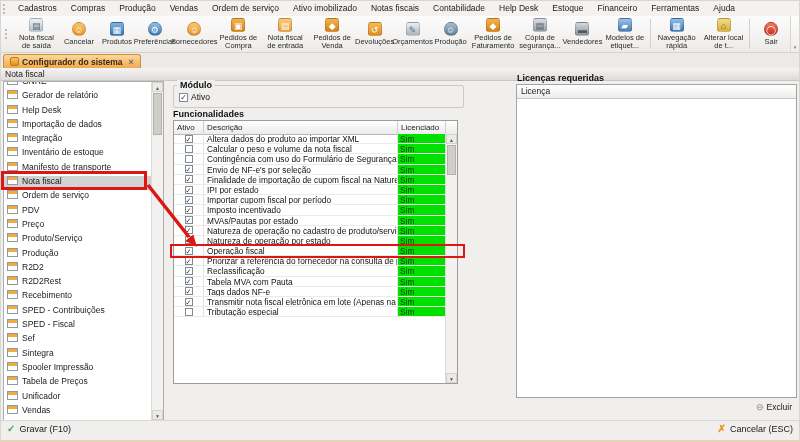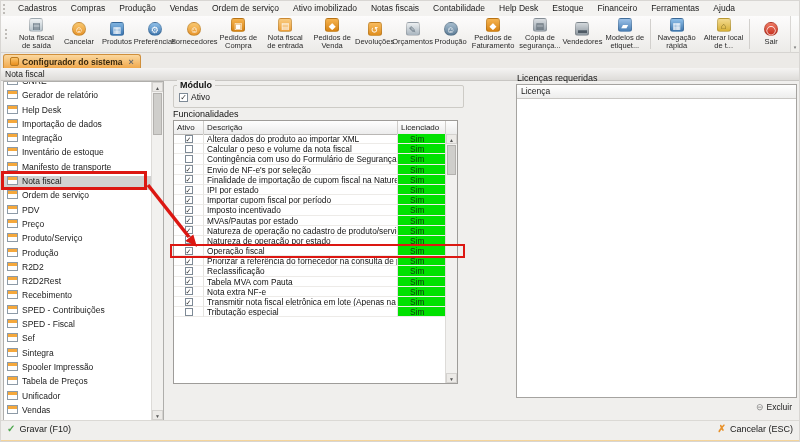--- a/index.html
+++ b/index.html
@@ -51,38 +51,38 @@
   
   #module-label{position:absolute;left:176px;top:79px;font-size:9px;font-weight:bold;color:#111;
         background:#f0efed;padding:0 3px;z-index:2}
   #module-box{position:absolute;left:172px;top:84px;width:291px;height:23px;border:1px solid #cdcbc6;
         border-radius:2px;box-sizing:border-box}
   #module-active{position:absolute;left:178px;top:91px;display:flex;align-items:center;gap:3px;font-size:8.5px;color:#111}
   .cb{width:9px;height:9px;background:#fff;border:1px solid #7e8a96;box-sizing:border-box;
       font-size:8px;line-height:8px;text-align:center;color:#333;flex:none}
   .cb.chk::before{content:"✓"}
   
-  #features-label{position:absolute;left:172px;top:108px;font-size:9px;font-weight:normal;color:#111}
+  #features-label{position:absolute;left:172px;top:108px;font-size:9px;font-weight:bold;color:#111}
   #features-table{position:absolute;left:172px;top:119px;width:285px;height:264px;background:#fff;
         border:1px solid #9e9c99;box-sizing:border-box}
   #features-header{display:flex;height:13px;border-bottom:1px solid #b9b7b4;background:linear-gradient(#fefefe,#ececec)}
   .hc{font-size:8px;color:#222;padding-left:3px;line-height:13px;border-right:1px solid #cfcdca;
       box-sizing:border-box;overflow:hidden;white-space:nowrap;flex:none}
   .c0{width:30px}.c1{width:194px}.c2{width:48px}
   #features-body{position:absolute;left:0;top:13px;right:11px;bottom:0;overflow:hidden}
   .frow{display:flex;height:10.2px}
   .fc{border-right:1px solid #e4e2df;border-bottom:1px solid #edebe8;box-sizing:border-box;
       overflow:hidden;white-space:nowrap;flex:none}
   .fc.c0{display:flex;align-items:center;justify-content:center}
   .fc .cb{width:8px;height:8px;font-size:7px;line-height:7px}
   .fc.c1{font-size:8.3px;line-height:10.2px;padding-left:3px;color:#111}
-  .fc.lic{font-size:8.3px;line-height:10.2px;padding-left:12px;background:#00e100;color:#113311}
+  .fc.lic{font-size:8.3px;line-height:10.2px;padding-left:2px;background:#00e100;color:#113311}
   .tscroll2{position:absolute;top:13px;right:0;bottom:0;width:11px;background:#f2f1ef;border-left:1px solid #dddbd8}
   
-  #licenses-label{position:absolute;left:516px;top:72px;font-size:9px;font-weight:normal;color:#111}
+  #licenses-label{position:absolute;left:516px;top:72px;font-size:9px;font-weight:bold;color:#111}
   #licenses-box{position:absolute;left:515px;top:83px;width:281px;height:314px;background:#fff;
         border:1px solid #a5a3a0;box-sizing:border-box}
   #lic-header{height:13px;border-bottom:1px solid #c9c7c4;background:linear-gradient(#fff,#ededec);
         font-size:8.5px;padding-left:4px;line-height:13px;color:#222}
   #excluir{position:absolute;right:7px;top:401px;display:flex;align-items:center;gap:3px;font-size:8.5px;color:#222}
   .exc-ico{color:#8a8a8a;font-size:9px;line-height:9px}
   
   #bottombar{position:absolute;left:0;top:419px;width:800px;height:20px;border-top:1px solid #dbd9d5;background:#f0efed}
   #save-btn{position:absolute;left:6px;top:3px;display:flex;gap:4px;align-items:center;font-size:9px;color:#1a1a1a}
   .save-ico{color:#4ca64c;font-weight:bold;font-size:10px;line-height:10px}
@@ -429,21 +429,21 @@
           <div class="fc c0">
             <span class="cb chk"></span>
           </div>
           <div class="fc c1">Tabela MVA com Pauta</div>
           <div class="fc c2 lic" style="background: rgb(0, 225, 0);">Sim</div>
         </div>
         <div class="frow">
           <div class="fc c0">
             <span class="cb chk"></span>
           </div>
-          <div class="fc c1">Nota extra NF-e</div>
+          <div class="fc c1">Tags dados NF-e</div>
           <div class="fc c2 lic" style="background: rgb(0, 225, 0);">Sim</div>
         </div>
         <div class="frow">
           <div class="fc c0">
             <span class="cb chk"></span>
           </div>
           <div class="fc c1">Transmitir nota fiscal eletrônica em lote (Apenas na versão 3.10)</div>
           <div class="fc c2 lic" style="background: rgb(0, 225, 0);">Sim</div>
         </div>
         <div class="frow">

